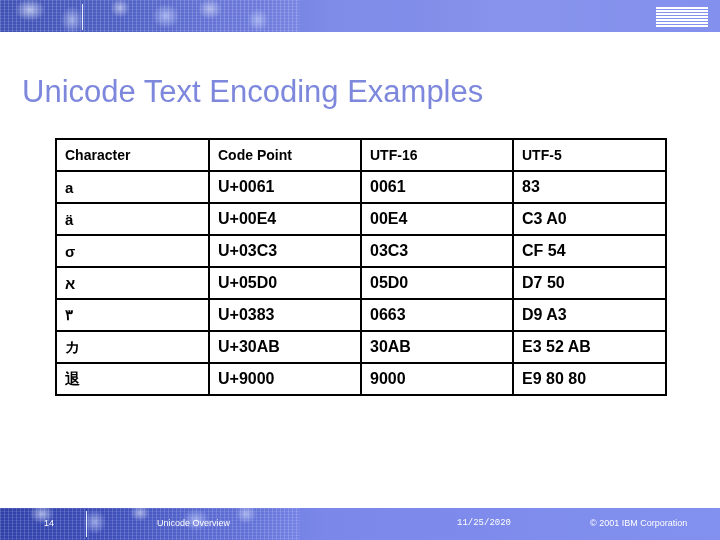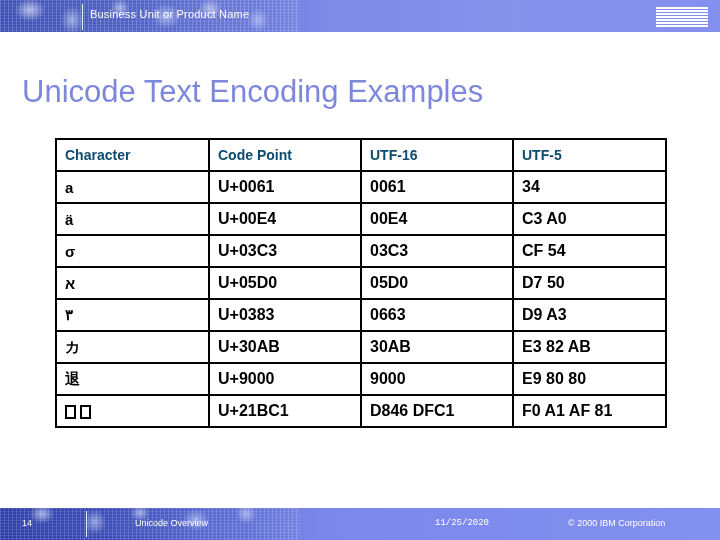--- a/index.html
+++ b/index.html
@@ -109,21 +109,21 @@
     padding: 0 8px;
     text-align: left;
     vertical-align: middle;
     font-size: 16px;
     font-weight: bold;
     color: #000000;
     overflow: hidden;
     white-space: nowrap;
   }
   #encoding-table th {
-    color: #0c4a6e;
+    color: #000000;
     font-size: 14px;
   }
   #encoding-table td.char-cell {
     font-size: 15px;
   }
   .tofu {
     display: inline-block;
     width: 11px;
     height: 14px;
     border: 2px solid #000;
@@ -166,33 +166,33 @@
     left: 86px; top: 3px;
     width: 1px; height: 26px;
     background: #e8ecff;
   }
   .footer-text {
     position: absolute;
     top: 10px;
     font-size: 9px;
     color: #ffffff;
     white-space: nowrap;
+    padding-left: 22px;
   }
   #footer-page-number { left: 22px; }
   #footer-deck-name   { left: 118px; margin-left: 17px; }
   #footer-date        { left: 435px; font-family: Liberation Mono, monospace; }
   #footer-copyright   { left: 568px; }
 </style>
 </head>
 <body>
 
 <div id="slide-header">
   <div id="header-texture"></div>
   <div id="header-divider"></div>
-  <div id="header-title">Business Unit or Product Name</div>
   <div id="ibm-logo">
     <div class="bar" style="top:0px"></div>
     <div class="bar" style="top:3px"></div>
     <div class="bar" style="top:6px"></div>
     <div class="bar" style="top:9px"></div>
     <div class="bar" style="top:12px"></div>
     <div class="bar" style="top:15px"></div>
     <div class="bar" style="top:18px"></div>
   </div>
 </div>
@@ -212,21 +212,21 @@
       <th>Code Point</th>
       <th>UTF-16</th>
       <th>UTF-5</th>
     </tr>
   </thead>
   <tbody>
     <tr>
       <td class="char-cell">a</td>
       <td>U+0061</td>
       <td>0061</td>
-      <td>34</td>
+      <td>83</td>
     </tr>
     <tr>
       <td class="char-cell">ä</td>
       <td>U+00E4</td>
       <td>00E4</td>
       <td>C3 A0</td>
     </tr>
     <tr>
       <td class="char-cell">σ</td>
       <td>U+03C3</td>
@@ -242,37 +242,31 @@
     <tr>
       <td class="char-cell">٣</td>
       <td>U+0383</td>
       <td>0663</td>
       <td>D9 A3</td>
     </tr>
     <tr>
       <td class="char-cell">カ</td>
       <td>U+30AB</td>
       <td>30AB</td>
-      <td>E3 82 AB</td>
+      <td>E3 52 AB</td>
     </tr>
     <tr>
       <td class="char-cell">退</td>
       <td>U+9000</td>
       <td>9000</td>
       <td>E9 80 80</td>
-    </tr>
-    <tr>
-      <td class="char-cell"><span class="tofu"></span><span class="tofu"></span></td>
-      <td>U+21BC1</td>
-      <td>D846 DFC1</td>
-      <td>F0 A1 AF 81</td>
     </tr>
   </tbody>
 </table>
 
 <div id="slide-footer">
   <div id="footer-texture"></div>
   <div id="footer-divider"></div>
   <div class="footer-text" id="footer-page-number">14</div>
   <div class="footer-text" id="footer-deck-name">Unicode Overview</div>
   <div class="footer-text" id="footer-date">11/25/2020</div>
-  <div class="footer-text" id="footer-copyright">© 2000 IBM Corporation</div>
+  <div class="footer-text" id="footer-copyright">© 2001 IBM Corporation</div>
 </div>
 
 </body></html>

